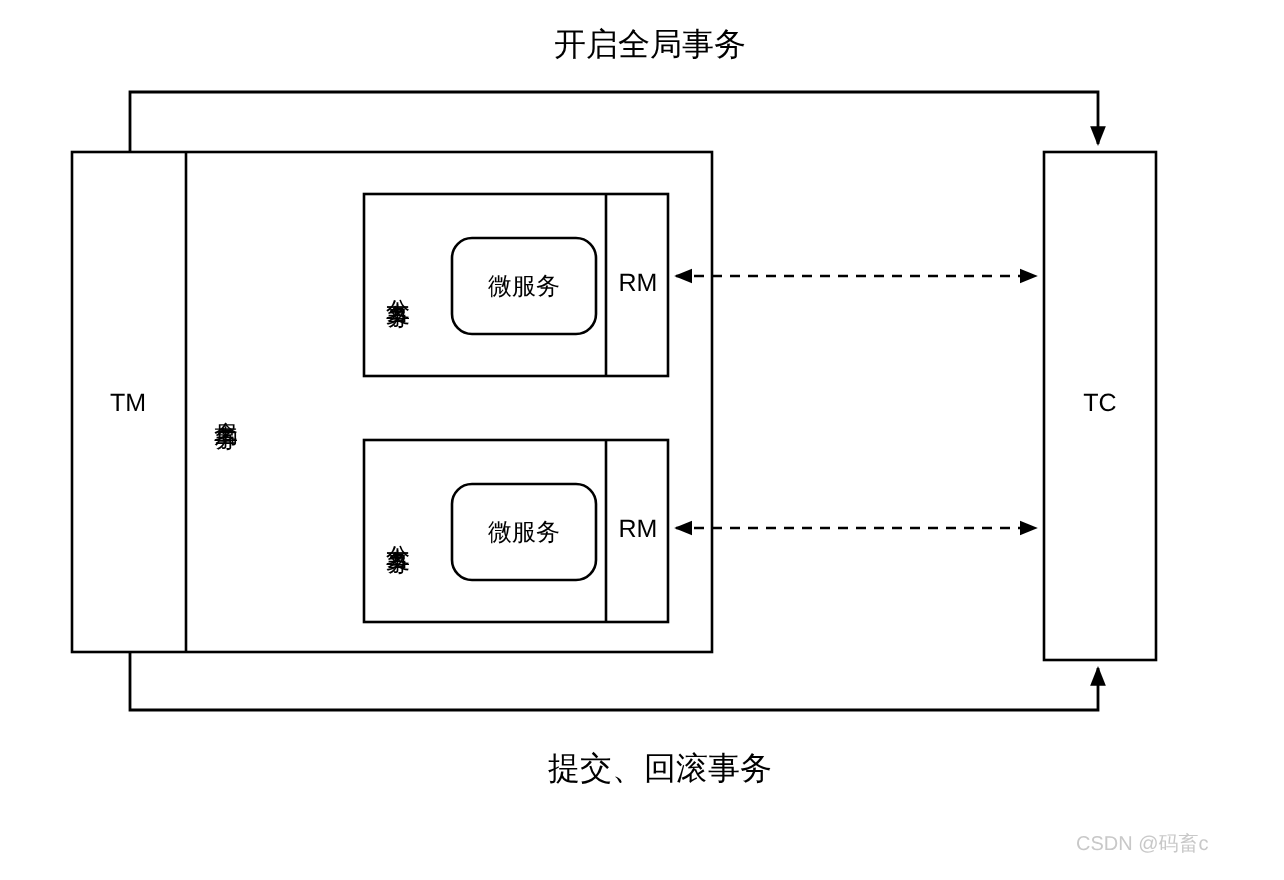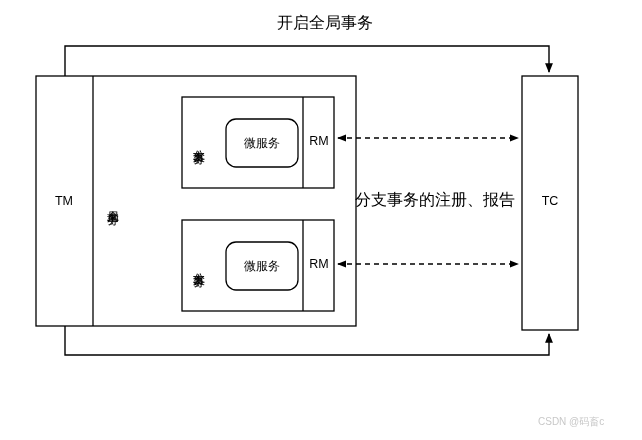--- a/index.html
+++ b/index.html
@@ -140,18 +140,18 @@
   </svg>
 
   <div class="vlabel" style="left:113px; top:203px;">全局事务</div>
 
   <div class="vlabel" style="left:199px; top:142px;">分支事务</div>
 
   <div class="vlabel" style="left:199px; top:265px;">分支事务</div>
 
   <div class="hlabel" style="left:325px; top:23px;">开启全局事务</div>
 
-  <div class="hlabel" style="left:435px; top:200px;">分支事务的注册、报告</div>
 
+  <div class="hlabel" style="left:330px; top:385px;">提交、回滚事务</div>
 
   <div class="watermark" style="left:538px; top:415px;">CSDN @码畜c</div>
 
 </div>
 
 </body></html>

